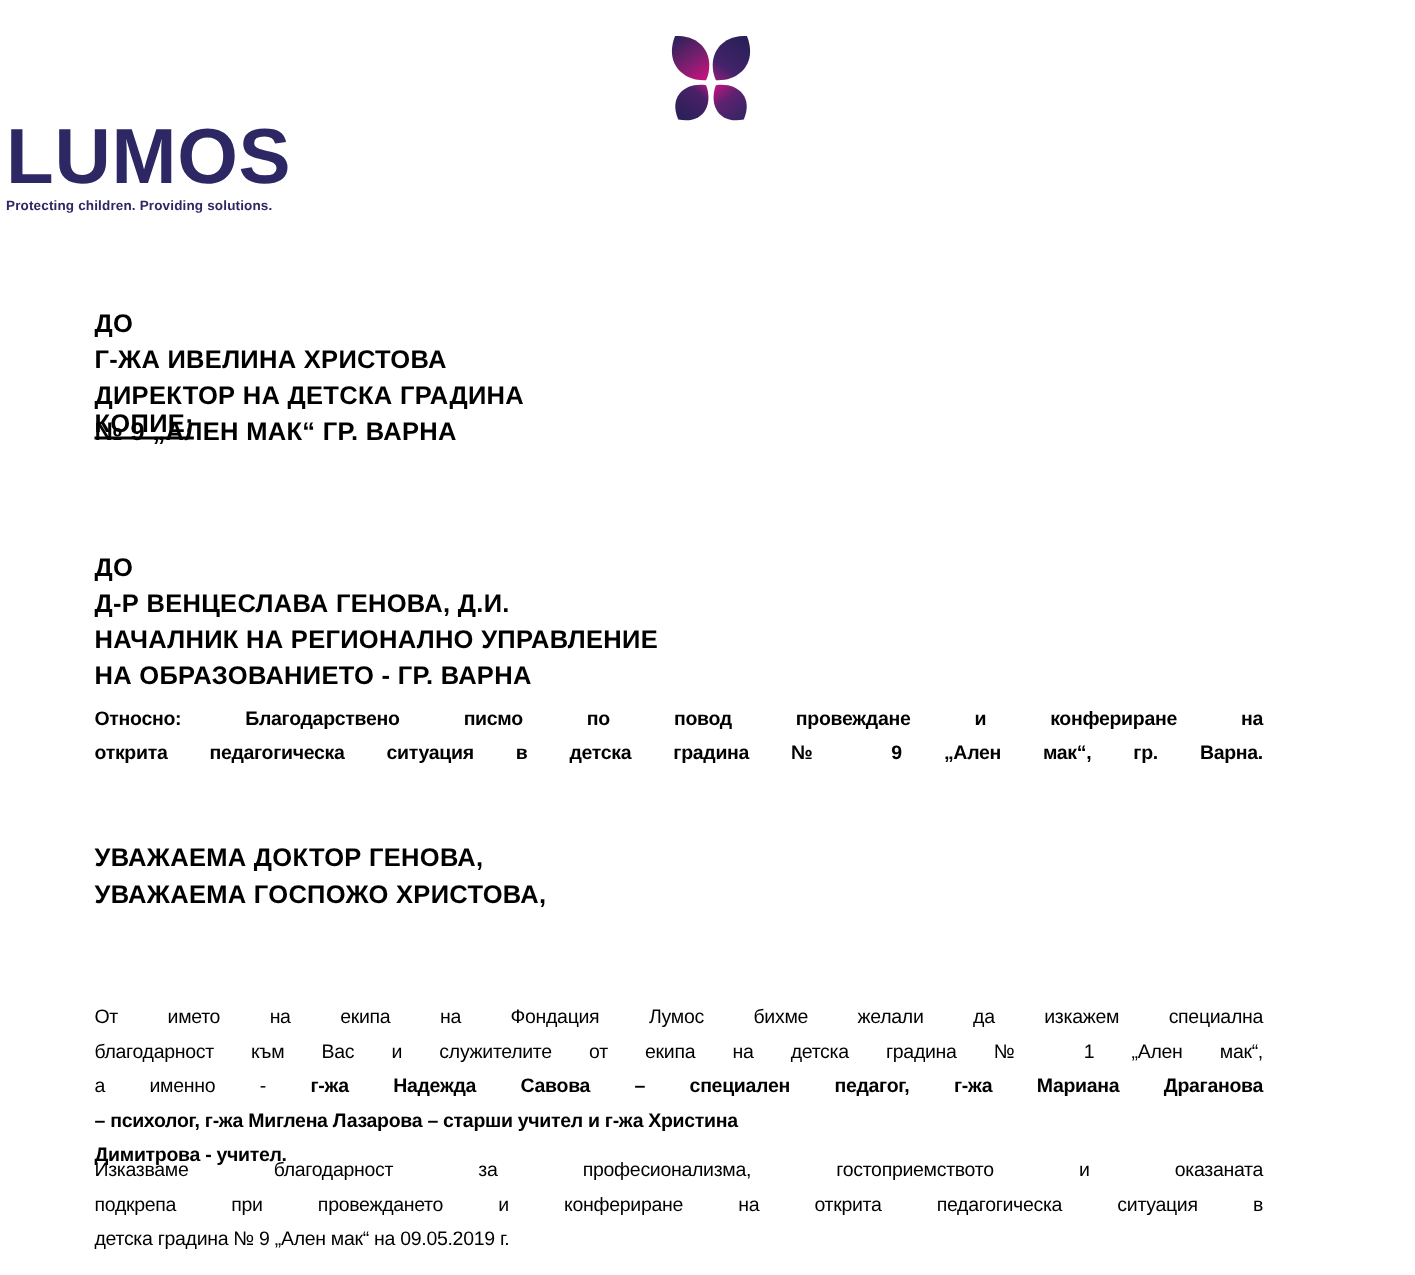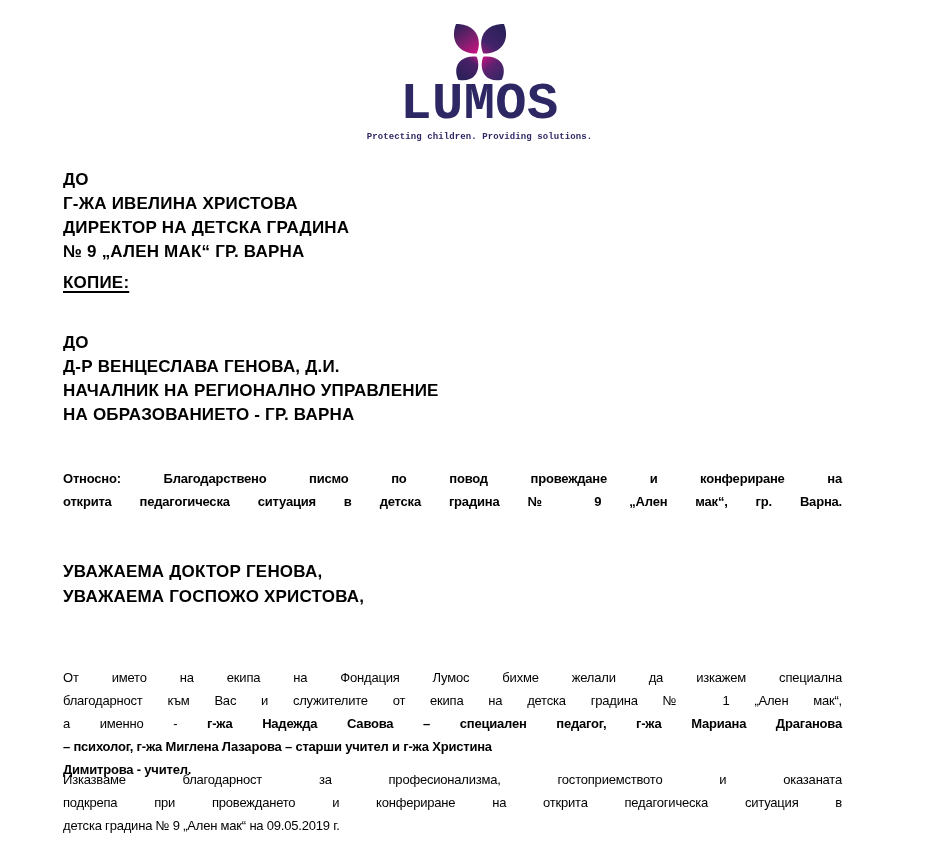--- a/index.html
+++ b/index.html
@@ -8,42 +8,42 @@
     width: 943px;
     height: 850px;
     background: #ffffff;
     font-family: "Liberation Sans", sans-serif;
     color: #000000;
     overflow: hidden;
   }
   .block { position: absolute; left: 63px; width: 779px; }
 
   
-  .logo-wrap { position: absolute; top: 24px; left: 16px; right: 0; text-align: center; font-family: Liberation Mono, monospace; }
+  .logo-wrap { position: absolute; top: 24px; left: 4px; right: 0; text-align: left; }
   .logo-butterfly { display: block; margin: 0 auto; }
   .logo-wordmark {
     display: block;
     font-size: 52px;
     font-weight: bold;
     letter-spacing: 0.5px;
     line-height: 46px;
     margin-top: -1px;
     color: #2d2864;
   }
   .logo-tagline {
     display: block;
     font-size: 9px;
     font-weight: bold;
     letter-spacing: 0.1px;
     margin-top: 4px;
     color: #2d2864;
   }
 
   
-  .hdr { font-weight: bold; font-size: 17px; line-height: 24px; letter-spacing: 0.2px; }
+  .hdr { font-weight: bold; font-size: 17px; line-height: 24px; letter-spacing: 0.2px; margin-top: 36px; }
   .hdr-line { white-space: nowrap; }
   .copy-label {
     font-weight: bold; font-size: 17px; line-height: 24px;
     text-decoration: underline;
     text-decoration-thickness: 2px;
     text-underline-offset: 3px;
     letter-spacing: 0.2px;
   }
 
   

